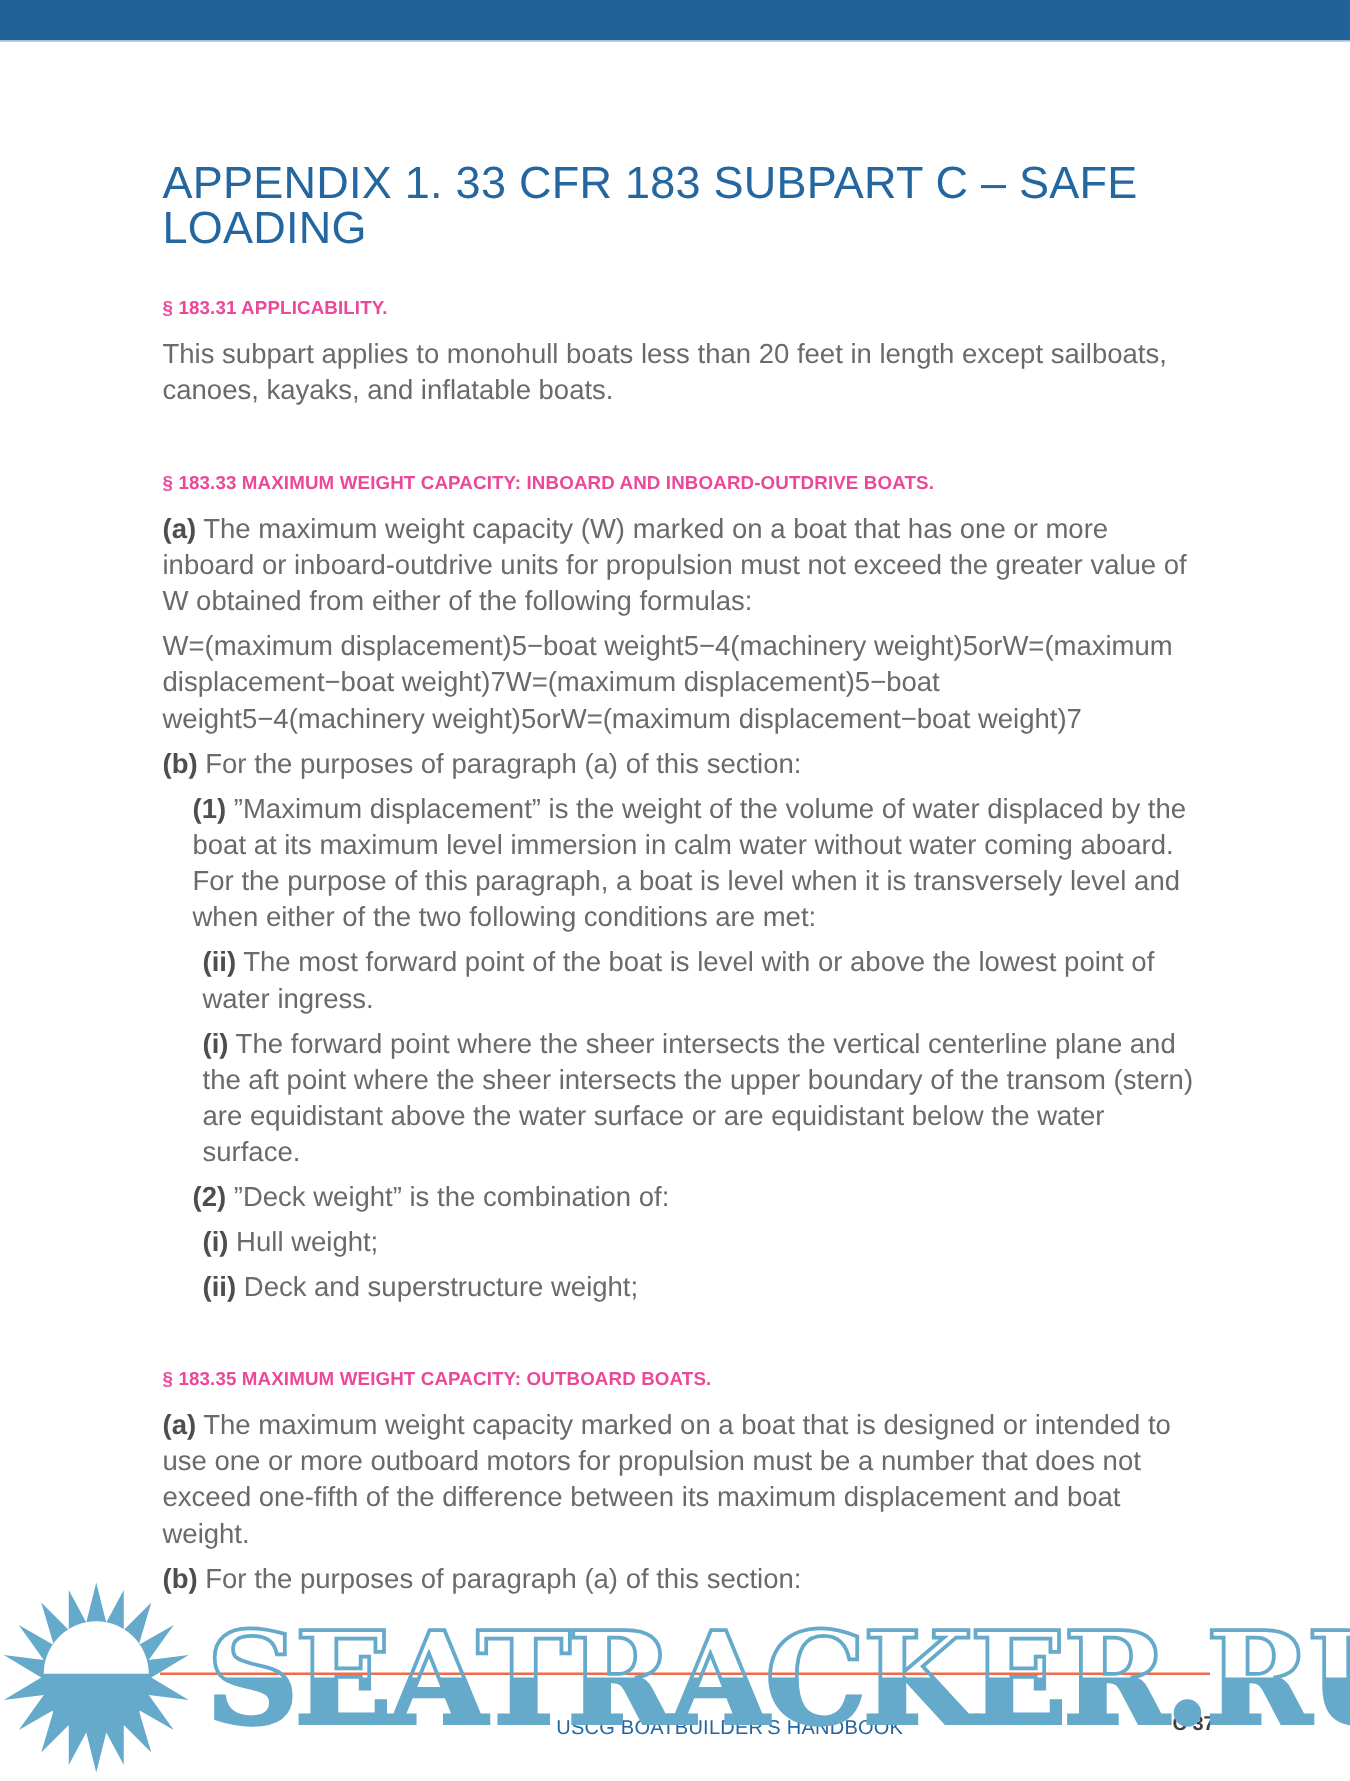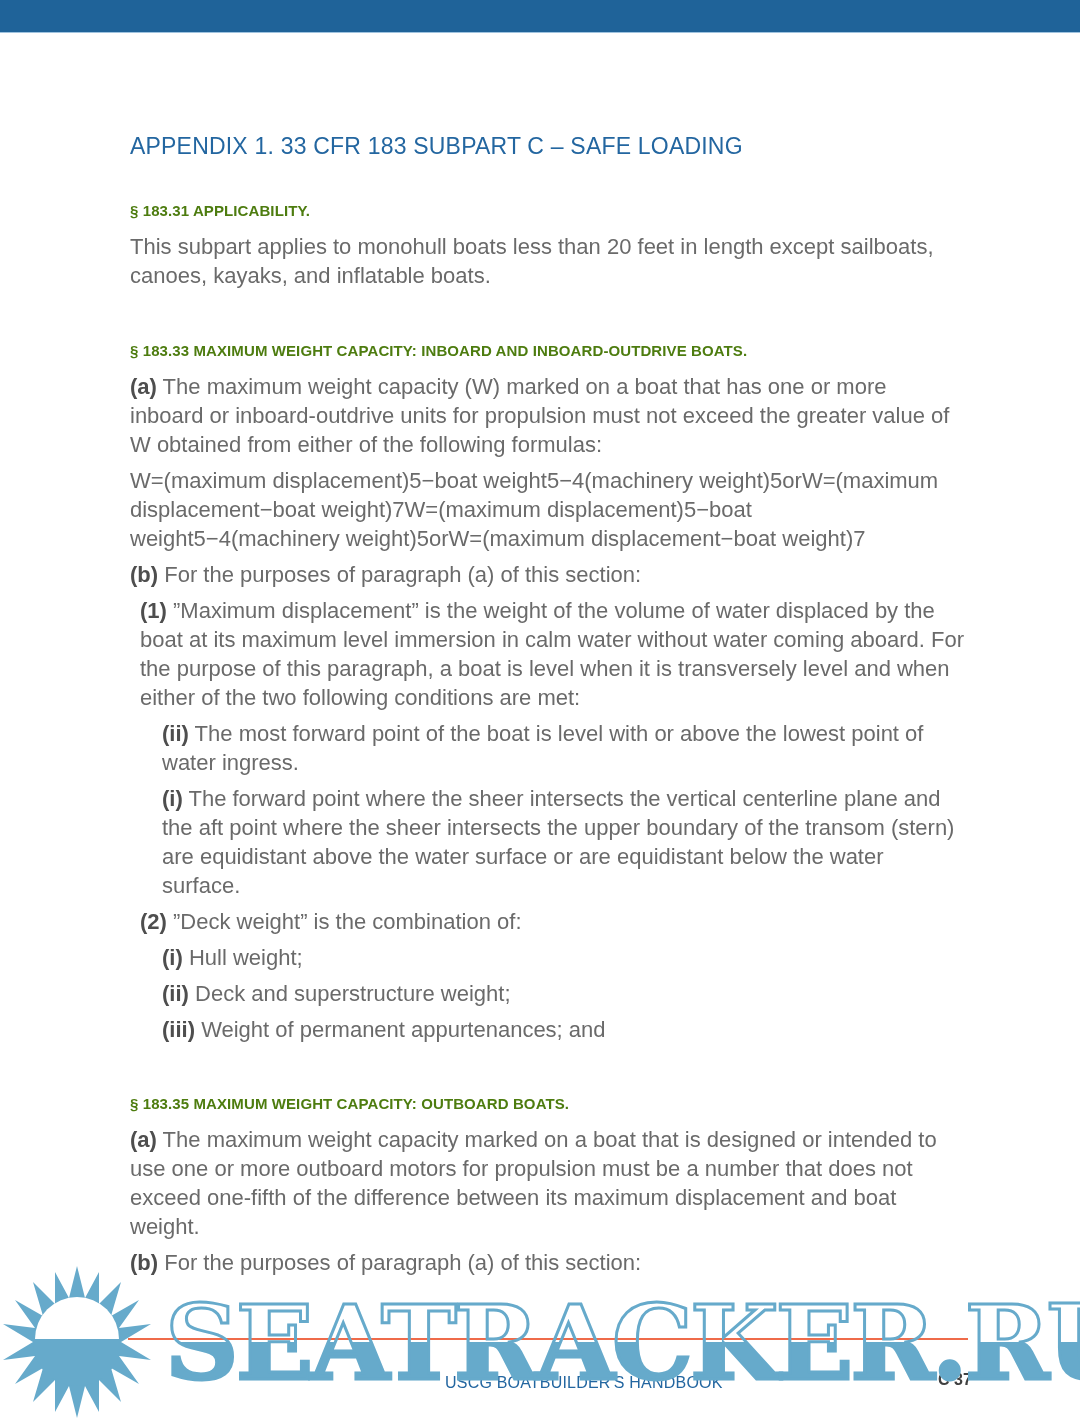--- a/index.html
+++ b/index.html
@@ -22,46 +22,46 @@
     background: #1f6399;
     border-bottom: 1px solid #9fc3df;
   }
   .content {
     position: absolute;
     left: 130px;
     top: 128px;
     width: 835px;
   }
   .page-title {
-    font-size: 23px;
+    font-size: 36px;
     color: #2366a0;
     font-weight: normal;
     letter-spacing: 0.2px;
     margin: 0 0 36px 0;
     line-height: 36px;
   }
   .section-heading {
     font-size: 15px;
     font-weight: bold;
-    color: #4d7c0f;
+    color: #ec4899;
     margin: 0 0 10px 0;
     line-height: 22px;
     letter-spacing: 0.1px;
   }
   .para {
     font-size: 22px;
     color: #6a6a6a;
     line-height: 29px;
     margin: 0 0 7px 0;
   }
   .para .lbl {
     font-weight: bold;
     color: #4e4e4e;
   }
-  .indent1 { margin-left: 10px; }
+  .indent1 { margin-left: 24px; }
   .indent2 { margin-left: 32px; }
   .gap-section { height: 43px; }
   .gap-section2 { height: 42px; }
 
   
   .footer-rule {
     position: absolute;
     left: 128px;
     top: 1338px;
     width: 840px;
@@ -140,21 +140,20 @@
     <div class="section-heading">§ 183.33 MAXIMUM WEIGHT CAPACITY: INBOARD AND INBOARD-OUTDRIVE BOATS.</div>
     <p class="para"><span class="lbl">(a)</span> <span>The maximum weight capacity (W) marked on a boat that has one or more inboard or inboard-outdrive units for propulsion must not exceed the greater value of W obtained from either of the following formulas:</span></p>
     <p class="para"><span>W=(maximum displacement)5−boat weight5−4(machinery weight)5orW=(maximum displacement−boat weight)7W=(maximum displacement)5−boat weight5−4(machinery weight)5orW=(maximum displacement−boat weight)7</span></p>
     <p class="para"><span class="lbl">(b)</span> <span>For the purposes of paragraph (a) of this section:</span></p>
     <p class="para indent1"><span class="lbl">(1)</span> <span>”Maximum displacement” is the weight of the volume of water displaced by the boat at its maximum level immersion in calm water without water coming aboard. For the purpose of this paragraph, a boat is level when it is transversely level and when either of the two following conditions are met:</span></p>
     <p class="para indent2"><span class="lbl">(ii)</span> <span>The most forward point of the boat is level with or above the lowest point of water ingress.</span></p>
     <p class="para indent2"><span class="lbl">(i)</span> <span>The forward point where the sheer intersects the vertical centerline plane and the aft point where the sheer intersects the upper boundary of the transom (stern) are equidistant above the water surface or are equidistant below the water surface.</span></p>
     <p class="para indent1"><span class="lbl">(2)</span> <span>”Deck weight” is the combination of:</span></p>
     <p class="para indent2"><span class="lbl">(i)</span> <span>Hull weight;</span></p>
     <p class="para indent2"><span class="lbl">(ii)</span> <span>Deck and superstructure weight;</span></p>
-    <p class="para indent2"><span class="lbl">(iii)</span> <span>Weight of permanent appurtenances; and</span></p>
   </div>
 
   <div class="gap-section2"></div>
 
   <div>
     <div class="section-heading">§ 183.35 MAXIMUM WEIGHT CAPACITY: OUTBOARD BOATS.</div>
     <p class="para"><span class="lbl">(a)</span> <span>The maximum weight capacity marked on a boat that is designed or intended to use one or more outboard motors for propulsion must be a number that does not exceed one-fifth of the difference between its maximum displacement and boat weight.</span></p>
     <p class="para"><span class="lbl">(b)</span> <span>For the purposes of paragraph (a) of this section:</span></p>
   </div>
 </div>

